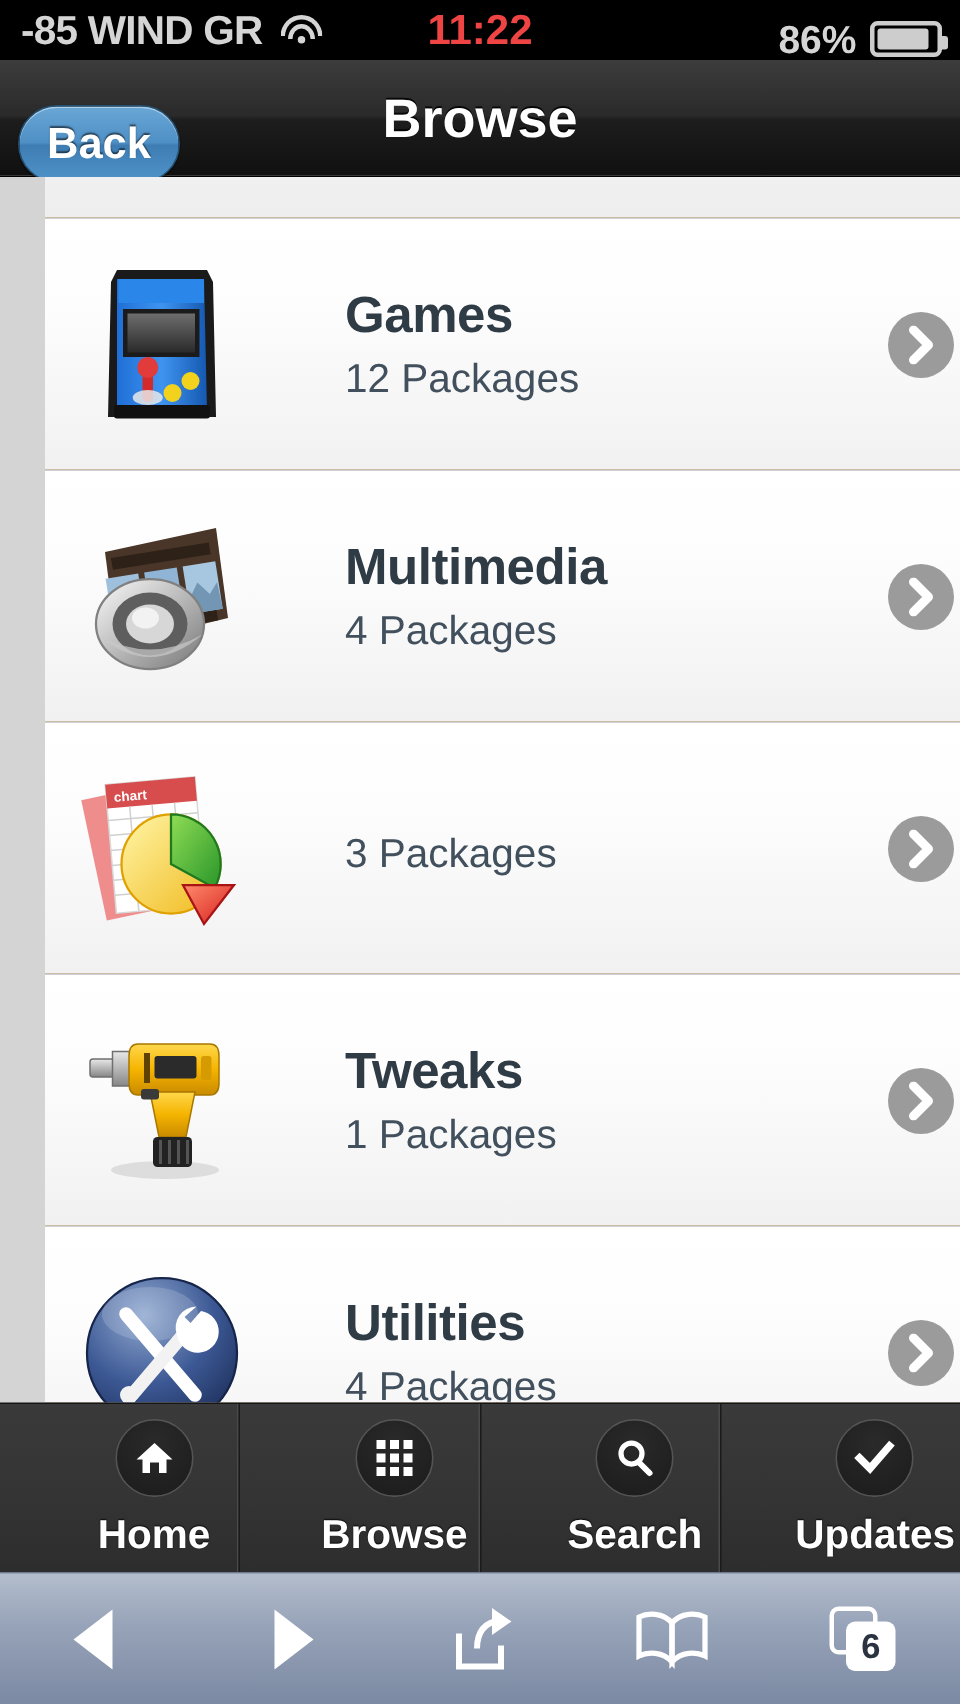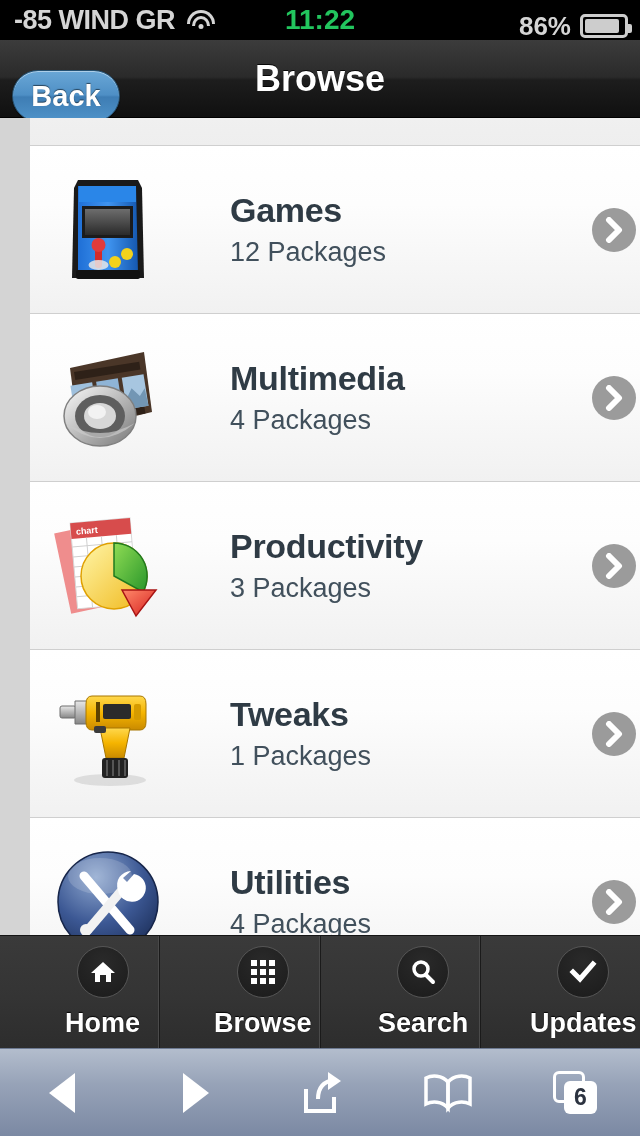--- a/index.html
+++ b/index.html
@@ -41,21 +41,21 @@
   }
   .wifi i.a { width: 22px; height: 11px; top: 0px; }
   .wifi i.b { width: 12px; height: 7px;  top: 6px; }
   .wifi i.c {
     width: 5px; height: 5px; top: 14px; border: none;
     background: #d5d5d5; border-radius: 50%;
   }
   .sb-time {
     position: absolute; left: 0; right: 0; top: 0; height: 40px;
     display: flex; align-items: center; justify-content: center;
-    font-size: 28px; font-weight: bold; color: #22c55e; letter-spacing: 0px;
+    font-size: 28px; font-weight: bold; color: #ef4444; letter-spacing: 0px;
   }
   .sb-right {
     position: absolute; right: 12px; top: 0; height: 52px;
     display: flex; align-items: center; gap: 9px;
   }
   .sb-batt-pct { font-size: 26px; font-weight: bold; color: #d5d5d5; }
   .battery {
     position: relative; width: 48px; height: 24px;
     border: 3px solid #cdcdcd; border-radius: 5px; box-sizing: border-box;
   }
@@ -363,21 +363,20 @@
                   <line x1="56" y1="30" x2="56" y2="100"></line>
                 <line x1="71" y1="30" x2="71" y2="100"></line>
               </g>
             </g>
             <circle cx="66" cy="70" r="33" fill="url(#pieY)" stroke="#e0a000" stroke-width="1.5"></circle>
             <path d="M66 70 L66 37 A33 33 0 0 1 95 86 Z" fill="url(#pieG)" stroke="#1f7a1f" stroke-width="1.5"></path>
             <path d="M74 84 L108 84 L88 110 Z" fill="url(#pieR)" stroke="#a81414" stroke-width="1.5"></path>
           </svg>
         </div>
         <div class="row-text">
-          <div class="row-title">Productivity</div>
           <div class="row-sub">3 Packages</div>
         </div>
         <div class="chevron">
           <svg width="22" height="26" viewBox="0 0 22 26">
               <path d="M6 3 L16 13 L6 23" stroke="#fff" stroke-width="6" fill="none" stroke-linecap="round" stroke-linejoin="round"></path>
             </svg>
         </div>
       </div>
 
       <div class="row">

